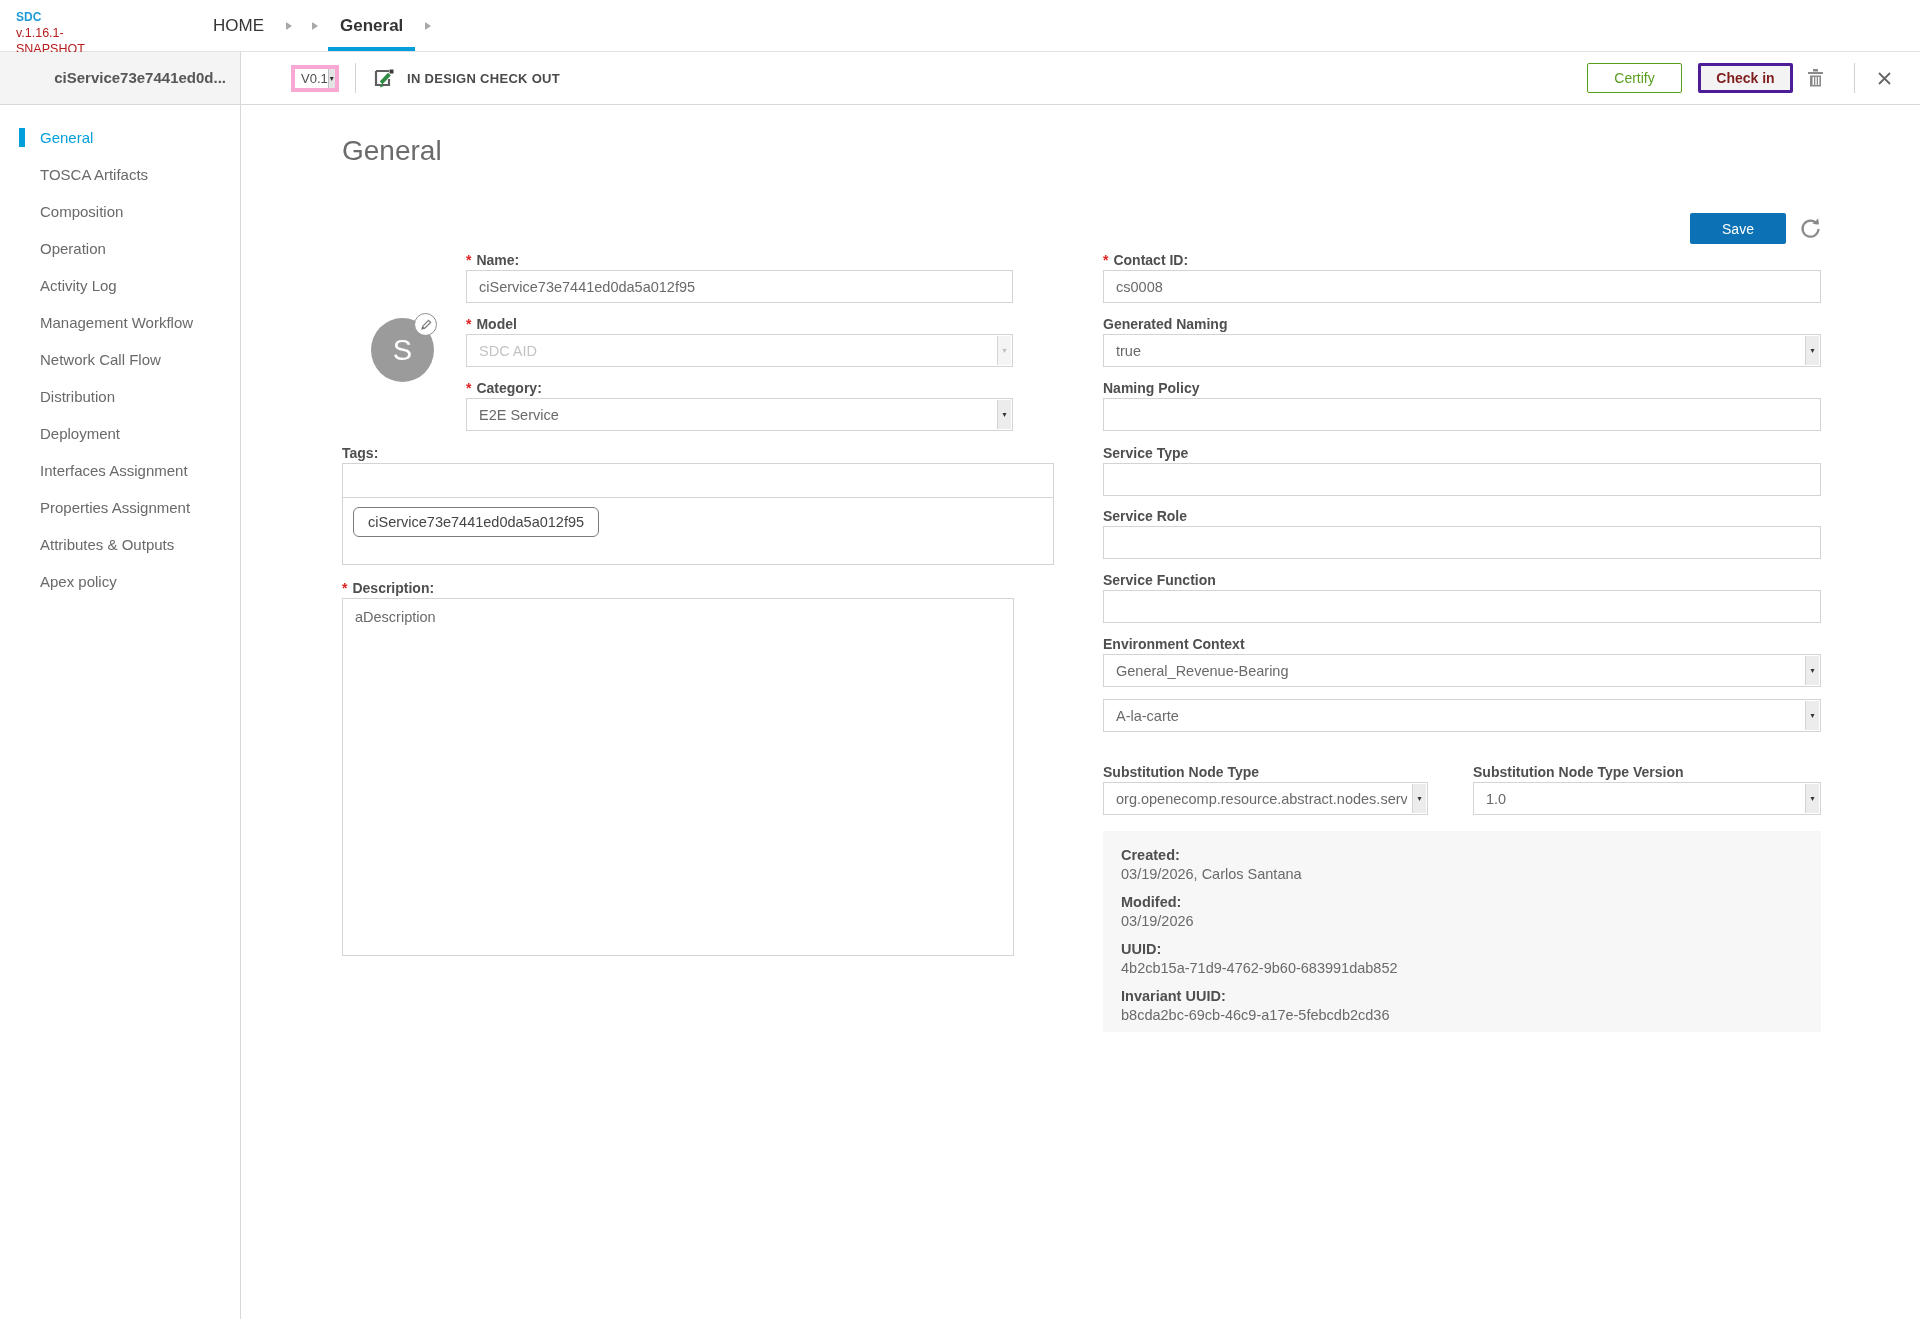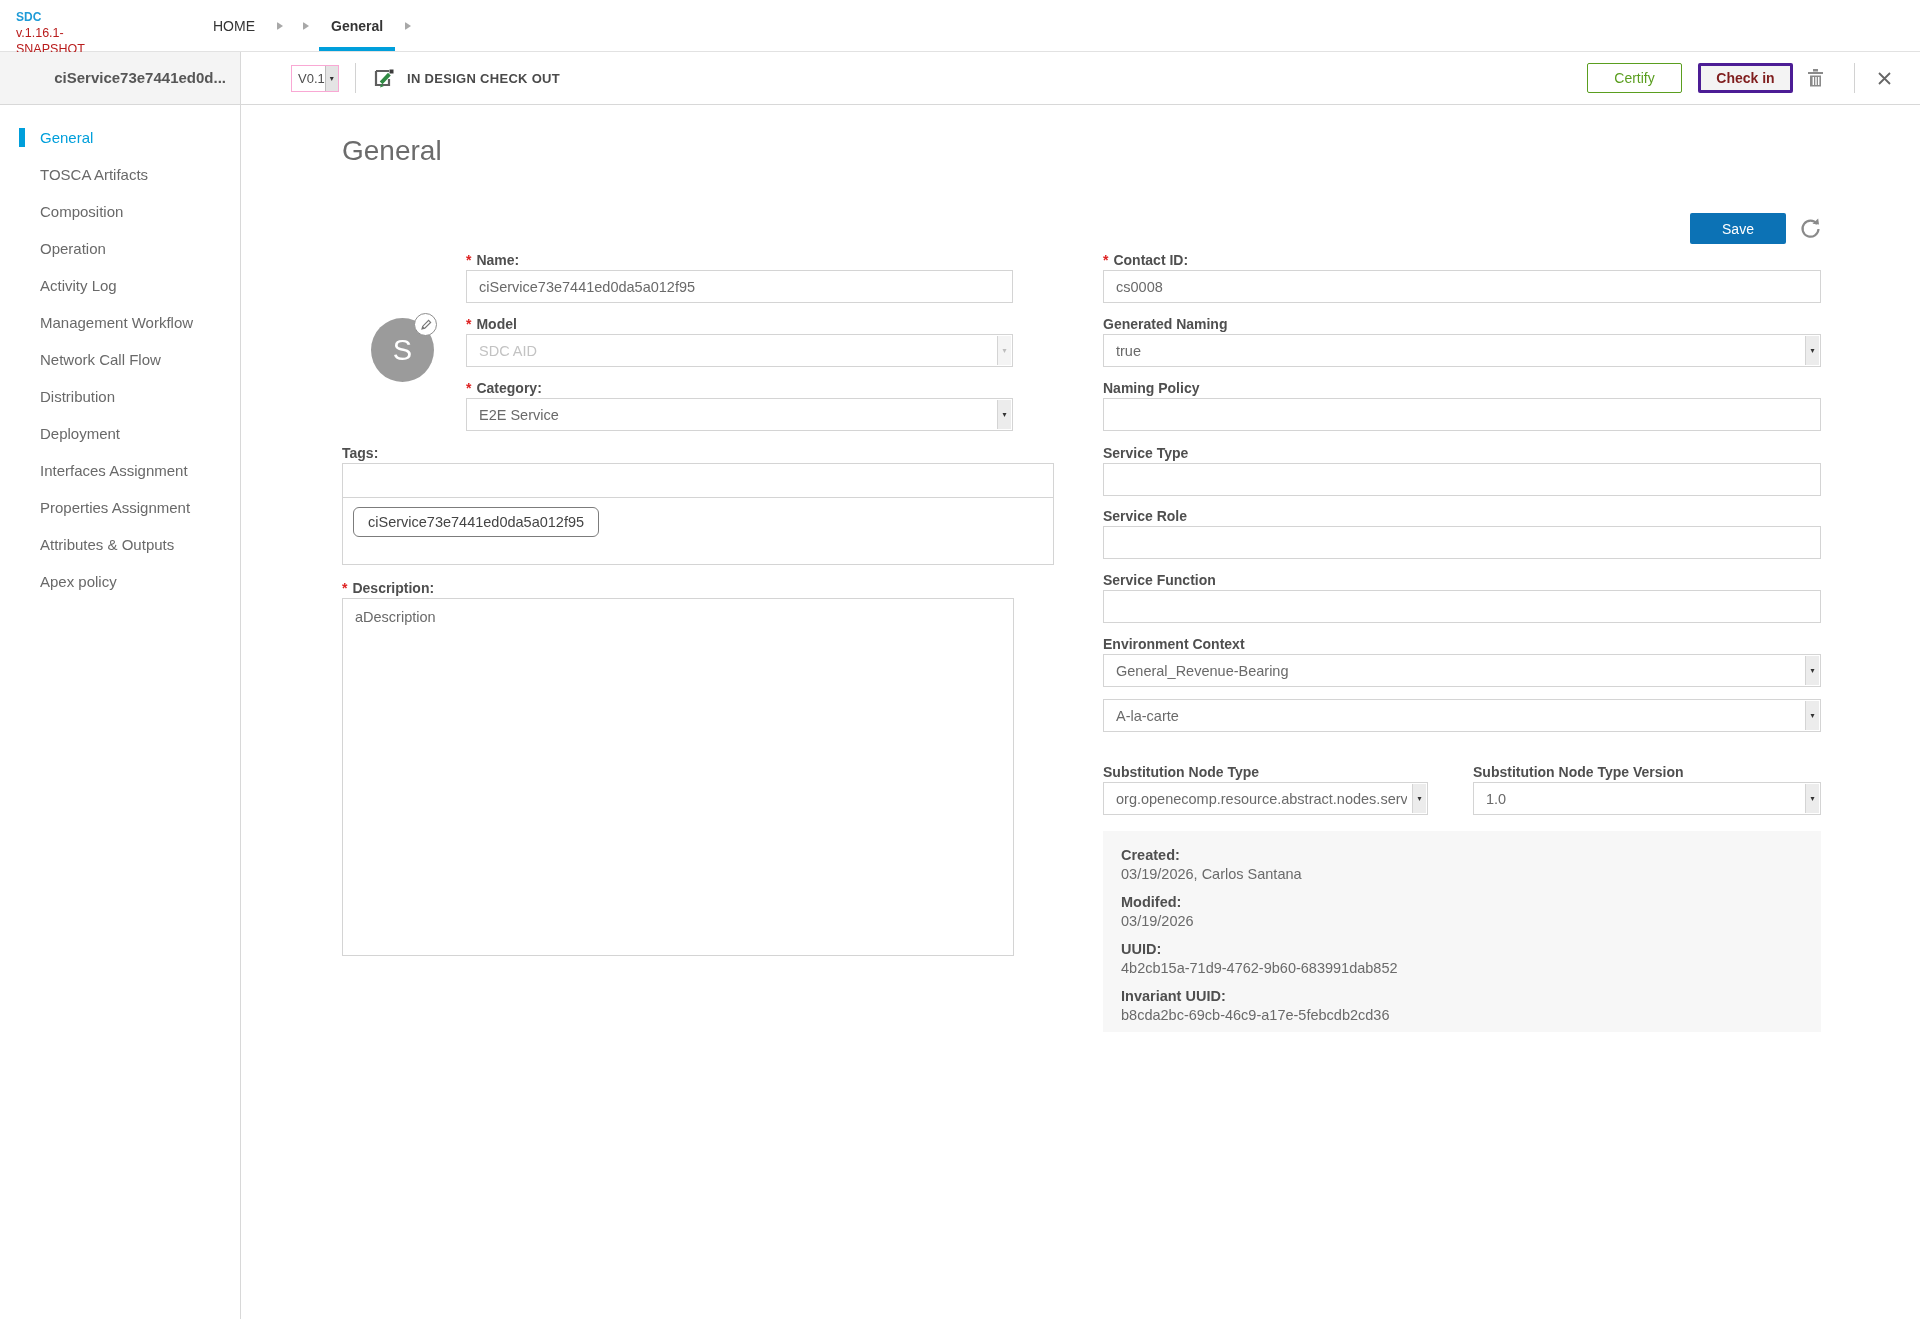--- a/index.html
+++ b/index.html
@@ -6,32 +6,32 @@
   html,body { width:1920px; height:1319px; background:#fff; overflow:hidden;
               font-family:"Liberation Sans", sans-serif; }
   .app { width:1920px; height:1319px; display:flex; flex-direction:column; background:#fff; }
 
   
   .topbar { height:52px; display:flex; align-items:stretch; border-bottom:1px solid #e2e2e2; background:#fff; flex:0 0 auto; }
   .logo { padding:9px 0 0 16px; width:131px; }
   .logo-title { color:#1e9bd7; font-weight:bold; font-size:12px; line-height:16px; }
   .logo-version { color:#b91c1c; font-size:12.5px; line-height:16px; }
   .crumbs { display:flex; align-items:stretch; margin-left:70px; }
-  .crumb { display:flex; align-items:center; padding:16px 12px; font-size:14px; color:#343434; cursor:pointer; white-space:nowrap; }
+  .crumb { display:flex; align-items:center; padding:16px 12px; font-size:17px; color:#343434; cursor:pointer; white-space:nowrap; }
   .crumb.active { font-weight:bold; box-shadow:inset 0 -4px 0 #009fdb; }
   .crumb-sep { align-self:center; width:0; height:0; margin:0 10px;
                border-left:6px solid #a8a8a8; border-top:4.5px solid transparent; border-bottom:4.5px solid transparent; border-radius:1px; }
 
   
   .docbar { height:53px; display:flex; align-items:stretch; border-bottom:1px solid #d8d8d8; flex:0 0 auto; }
   .doc-title { width:241px; flex:0 0 241px; background:#f4f4f4; border-right:1px solid #d8d8d8;
                font-size:15px; font-weight:bold; color:#565656; line-height:52px; text-align:right;
                padding-right:14px; white-space:nowrap; overflow:hidden; }
   .doc-actions { flex:1; display:flex; align-items:center; padding:0 24px 0 50px; background:#fff; }
-  .version-select { width:48px; height:27px; border:1px solid #f9a8d4; display:flex; align-items:center; cursor:pointer; background:#fff; }
+  .version-select { width:48px; height:27px; border:4px solid #f9a8d4; display:flex; align-items:center; cursor:pointer; background:#fff; }
   .version-select .vlabel { flex:1; font-size:13px; color:#4f4f4f; padding-left:6px; }
   .version-select .varrow { width:14px; height:100%; background:#e4e4e4; border-left:1px solid #bdbdbd;
                             display:flex; align-items:center; justify-content:center; font-size:8px; color:#333; }
   .vdiv { width:1px; height:30px; background:#d2d2d2; margin:0 16px; }
   .status-icon { display:inline-flex; }
   .status-text { margin-left:10px; font-size:13px; font-weight:bold; color:#4a4a4a; letter-spacing:.3px; }
   .actions-right { margin-left:auto; display:flex; align-items:center; }
   .btn { height:30px; min-width:95px; font-size:14px; border-radius:2px; cursor:pointer; font-family:inherit; }
   .btn-certify { background:#fff; border:1px solid #5a9e1f; color:#5a9e1f; margin-right:16px; }
   .btn-checkin { background:#f3f3f3; border:3px solid #4c1d95; color:#7f1d1d; font-weight:600; }

